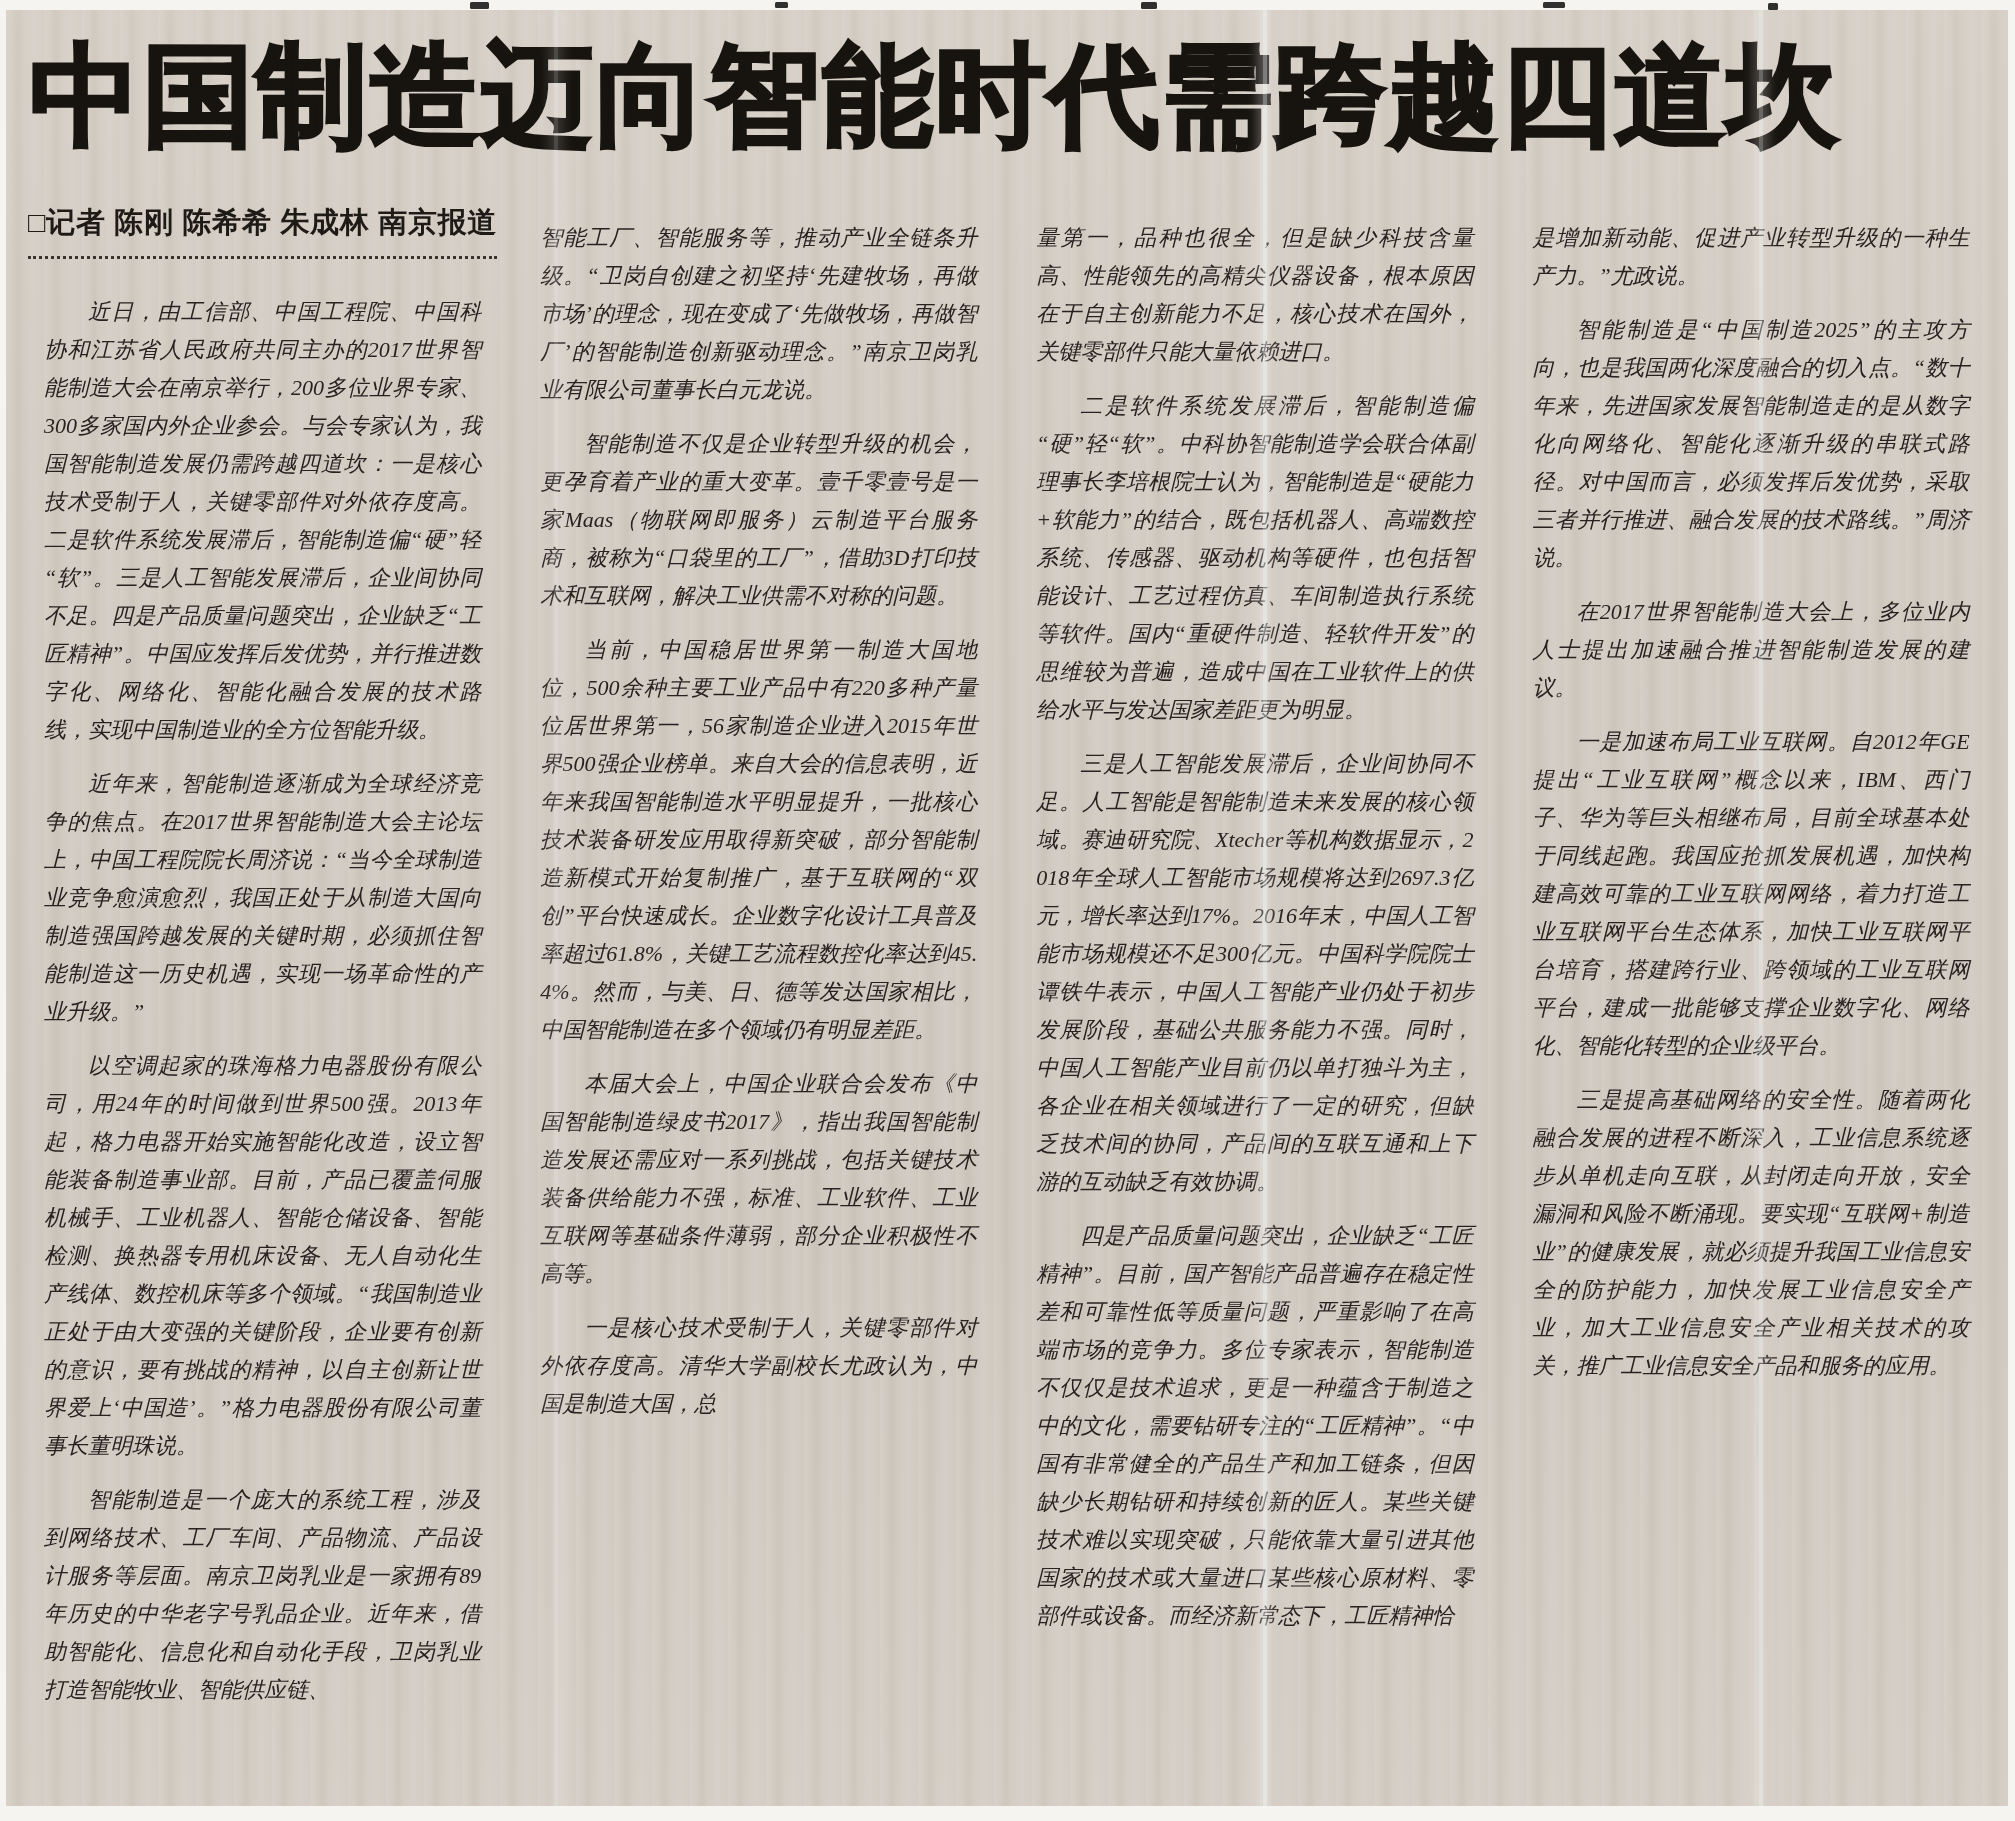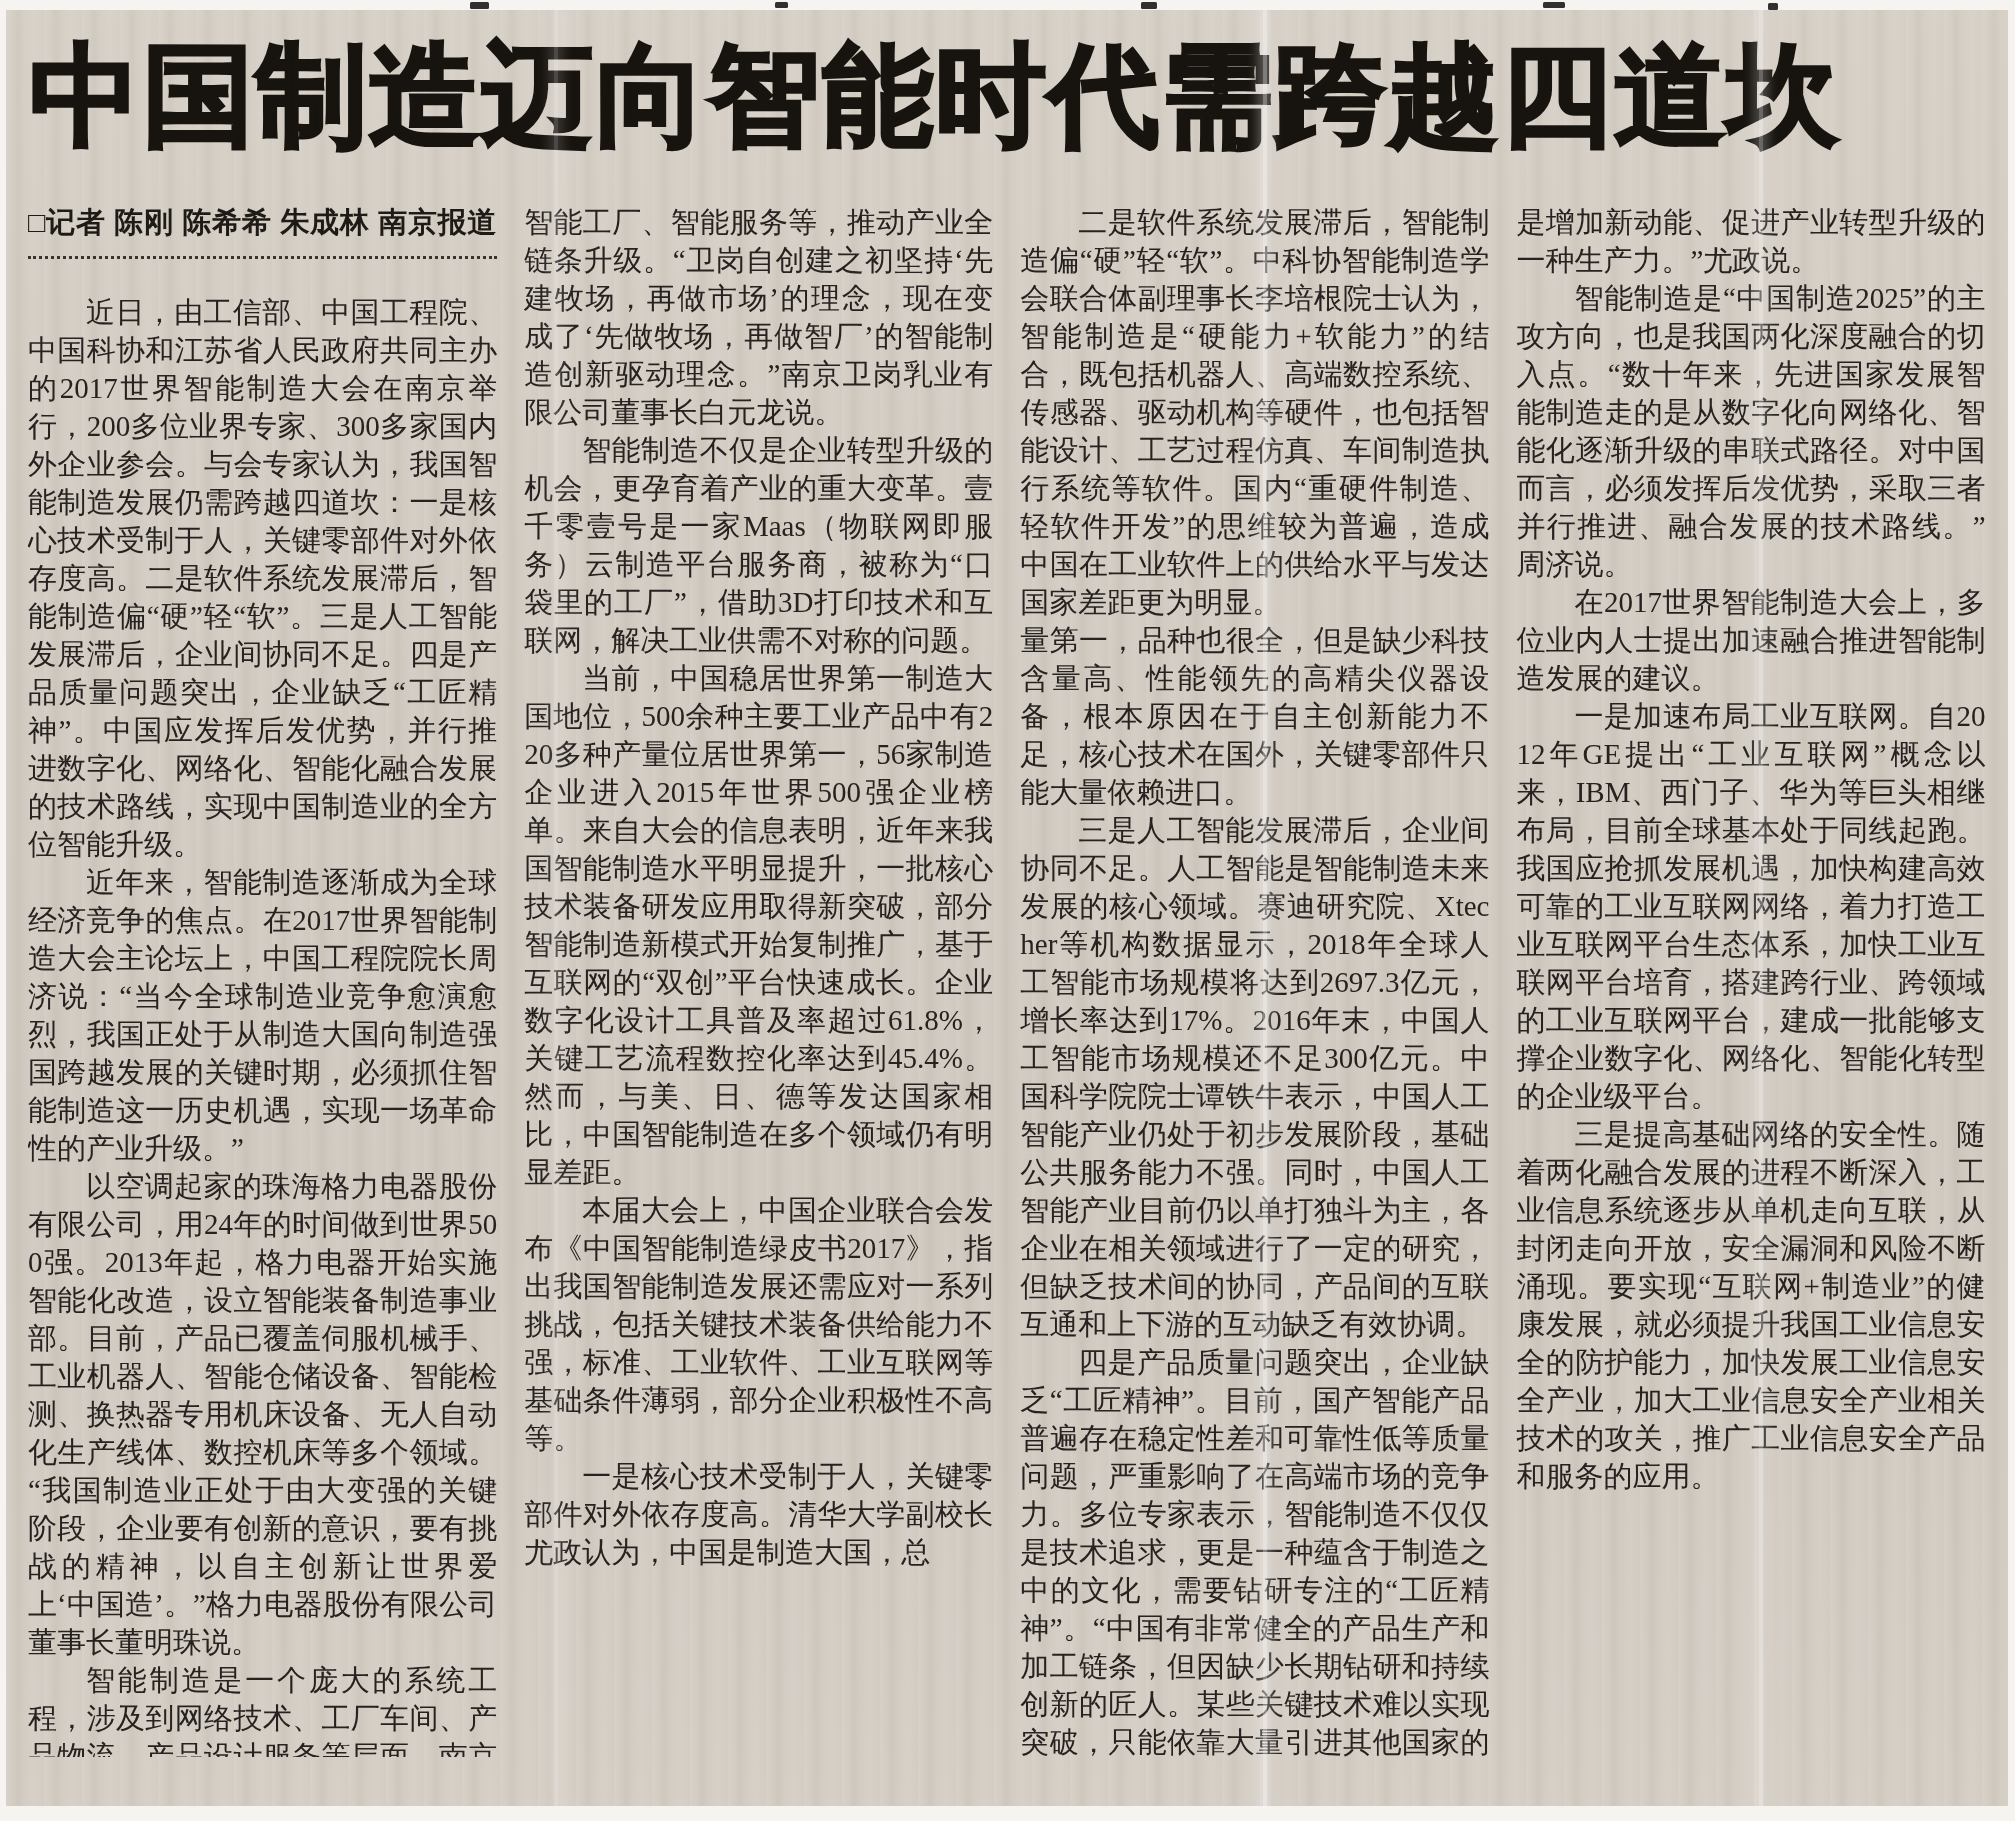--- a/index.html
+++ b/index.html
@@ -84,28 +84,29 @@
     font-size: 29px;
     font-weight: bold;
     color: #1e1a16;
     letter-spacing: 0.7px;
     padding-bottom: 13.3px;
     border-bottom: 3px dotted #38332d;
     margin-bottom: 34px;
     white-space: nowrap;
   }
   .col p.para {
-    margin: 0;
-    font-size: 29px;
+    margin: 16px;
+    font-size: 22px;
     line-height: 38px;
     color: #272220;
     text-align: justify;
     text-justify: inter-character;
     text-indent: 2em;
     word-break: break-all;
+    font-style: italic;
   }
   .col p.para.cont { text-indent: 0; }
 </style>
 </head>
 <body>
 
 <div class="scan">
   <div class="speck k1"></div>
   <div class="speck k2"></div>
   <div class="speck k3"></div>
@@ -130,22 +131,22 @@
           <p class="para">智能制造是一个庞大的系统工程，涉及到网络技术、工厂车间、产品物流、产品设计服务等层面。南京卫岗乳业是一家拥有89年历史的中华老字号乳品企业。近年来，借助智能化、信息化和自动化手段，卫岗乳业打造智能牧业、智能供应链、</p>
         </div>
       <div class="col">
           <p class="para cont">智能工厂、智能服务等，推动产业全链条升级。“卫岗自创建之初坚持‘先建牧场，再做市场’的理念，现在变成了‘先做牧场，再做智厂’的智能制造创新驱动理念。”南京卫岗乳业有限公司董事长白元龙说。</p>
           <p class="para">智能制造不仅是企业转型升级的机会，更孕育着产业的重大变革。壹千零壹号是一家Maas（物联网即服务）云制造平台服务商，被称为“口袋里的工厂”，借助3D打印技术和互联网，解决工业供需不对称的问题。</p>
           <p class="para">当前，中国稳居世界第一制造大国地位，500余种主要工业产品中有220多种产量位居世界第一，56家制造企业进入2015年世界500强企业榜单。来自大会的信息表明，近年来我国智能制造水平明显提升，一批核心技术装备研发应用取得新突破，部分智能制造新模式开始复制推广，基于互联网的“双创”平台快速成长。企业数字化设计工具普及率超过61.8%，关键工艺流程数控化率达到45.4%。然而，与美、日、德等发达国家相比，中国智能制造在多个领域仍有明显差距。</p>
           <p class="para">本届大会上，中国企业联合会发布《中国智能制造绿皮书2017》，指出我国智能制造发展还需应对一系列挑战，包括关键技术装备供给能力不强，标准、工业软件、工业互联网等基础条件薄弱，部分企业积极性不高等。</p>
           <p class="para">一是核心技术受制于人，关键零部件对外依存度高。清华大学副校长尤政认为，中国是制造大国，总</p>
         </div>
       <div class="col">
+          <p class="para cont">量第一，品种也很全，但是缺少科技含量高、性能领先的高精尖仪器设备，根本原因在于自主创新能力不足，核心技术在国外，关键零部件只能大量依赖进口。</p>
           <p class="para">二是软件系统发展滞后，智能制造偏“硬”轻“软”。中科协智能制造学会联合体副理事长李培根院士认为，智能制造是“硬能力+软能力”的结合，既包括机器人、高端数控系统、传感器、驱动机构等硬件，也包括智能设计、工艺过程仿真、车间制造执行系统等软件。国内“重硬件制造、轻软件开发”的思维较为普遍，造成中国在工业软件上的供给水平与发达国家差距更为明显。</p>
-          <p class="para cont">量第一，品种也很全，但是缺少科技含量高、性能领先的高精尖仪器设备，根本原因在于自主创新能力不足，核心技术在国外，关键零部件只能大量依赖进口。</p>
           <p class="para">三是人工智能发展滞后，企业间协同不足。人工智能是智能制造未来发展的核心领域。赛迪研究院、Xtecher等机构数据显示，2018年全球人工智能市场规模将达到2697.3亿元，增长率达到17%。2016年末，中国人工智能市场规模还不足300亿元。中国科学院院士谭铁牛表示，中国人工智能产业仍处于初步发展阶段，基础公共服务能力不强。同时，中国人工智能产业目前仍以单打独斗为主，各企业在相关领域进行了一定的研究，但缺乏技术间的协同，产品间的互联互通和上下游的互动缺乏有效协调。</p>
           <p class="para">四是产品质量问题突出，企业缺乏“工匠精神”。目前，国产智能产品普遍存在稳定性差和可靠性低等质量问题，严重影响了在高端市场的竞争力。多位专家表示，智能制造不仅仅是技术追求，更是一种蕴含于制造之中的文化，需要钻研专注的“工匠精神”。“中国有非常健全的产品生产和加工链条，但因缺少长期钻研和持续创新的匠人。某些关键技术难以实现突破，只能依靠大量引进其他国家的技术或大量进口某些核心原材料、零部件或设备。而经济新常态下，工匠精神恰</p>
         </div>
       <div class="col">
           <p class="para cont">是增加新动能、促进产业转型升级的一种生产力。”尤政说。</p>
           <p class="para">智能制造是“中国制造2025”的主攻方向，也是我国两化深度融合的切入点。“数十年来，先进国家发展智能制造走的是从数字化向网络化、智能化逐渐升级的串联式路径。对中国而言，必须发挥后发优势，采取三者并行推进、融合发展的技术路线。”周济说。</p>
           <p class="para">在2017世界智能制造大会上，多位业内人士提出加速融合推进智能制造发展的建议。</p>
           <p class="para">一是加速布局工业互联网。自2012年GE提出“工业互联网”概念以来，IBM、西门子、华为等巨头相继布局，目前全球基本处于同线起跑。我国应抢抓发展机遇，加快构建高效可靠的工业互联网网络，着力打造工业互联网平台生态体系，加快工业互联网平台培育，搭建跨行业、跨领域的工业互联网平台，建成一批能够支撑企业数字化、网络化、智能化转型的企业级平台。</p>
           <p class="para">三是提高基础网络的安全性。随着两化融合发展的进程不断深入，工业信息系统逐步从单机走向互联，从封闭走向开放，安全漏洞和风险不断涌现。要实现“互联网+制造业”的健康发展，就必须提升我国工业信息安全的防护能力，加快发展工业信息安全产业，加大工业信息安全产业相关技术的攻关，推广工业信息安全产品和服务的应用。</p>
         </div>

